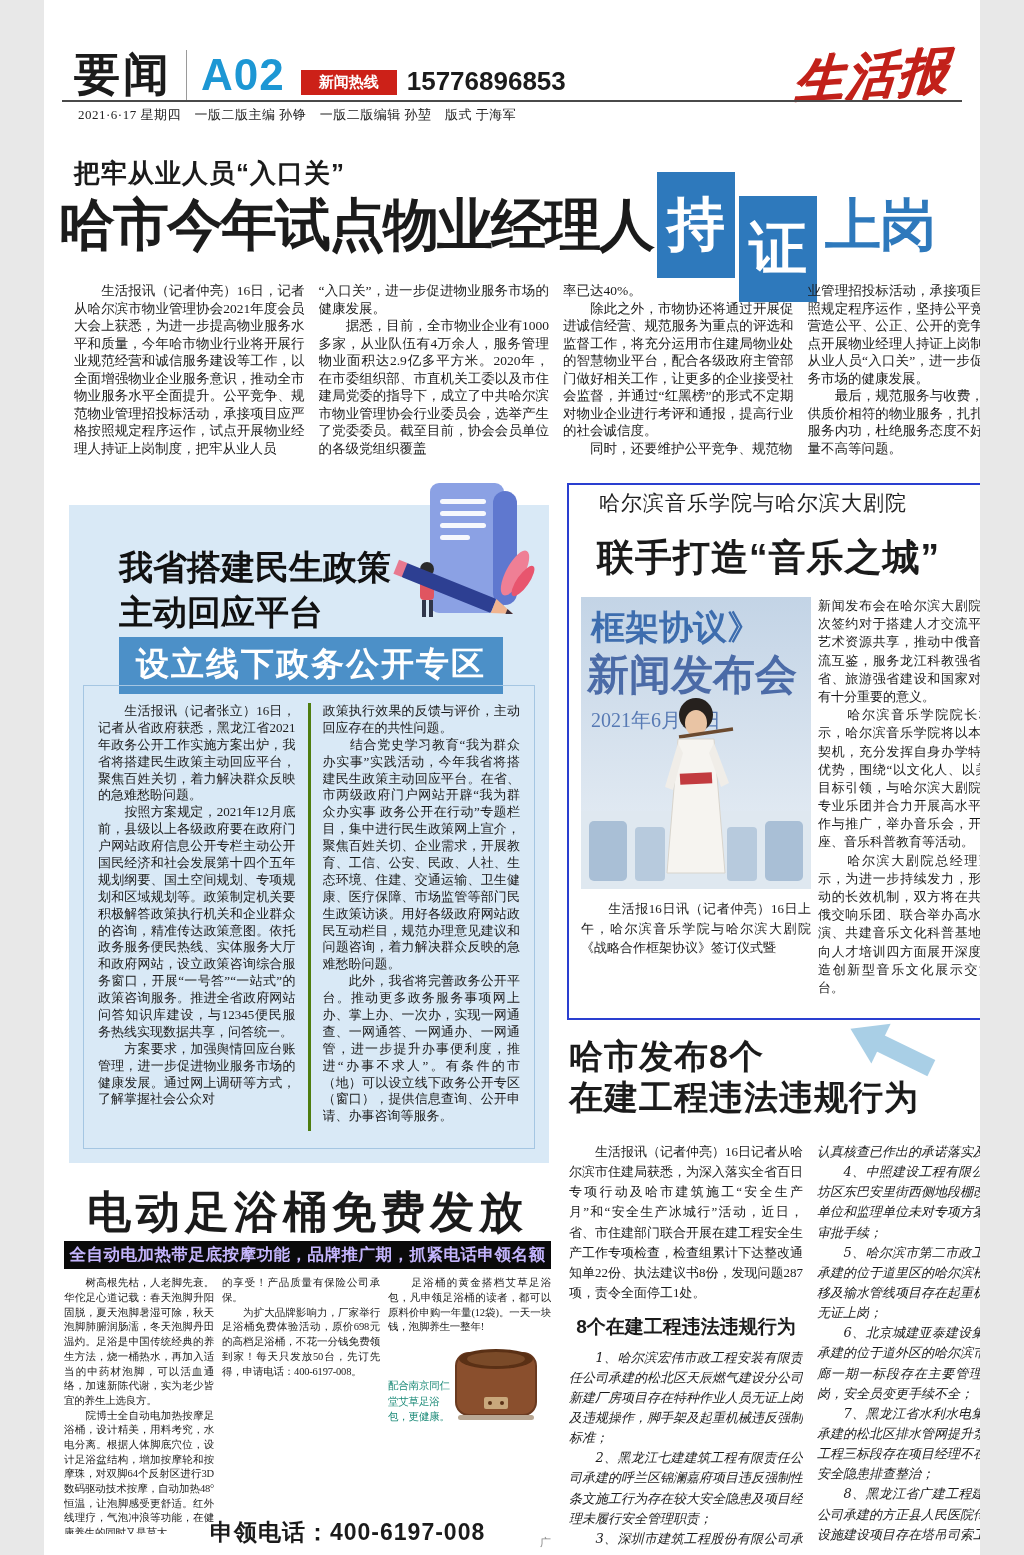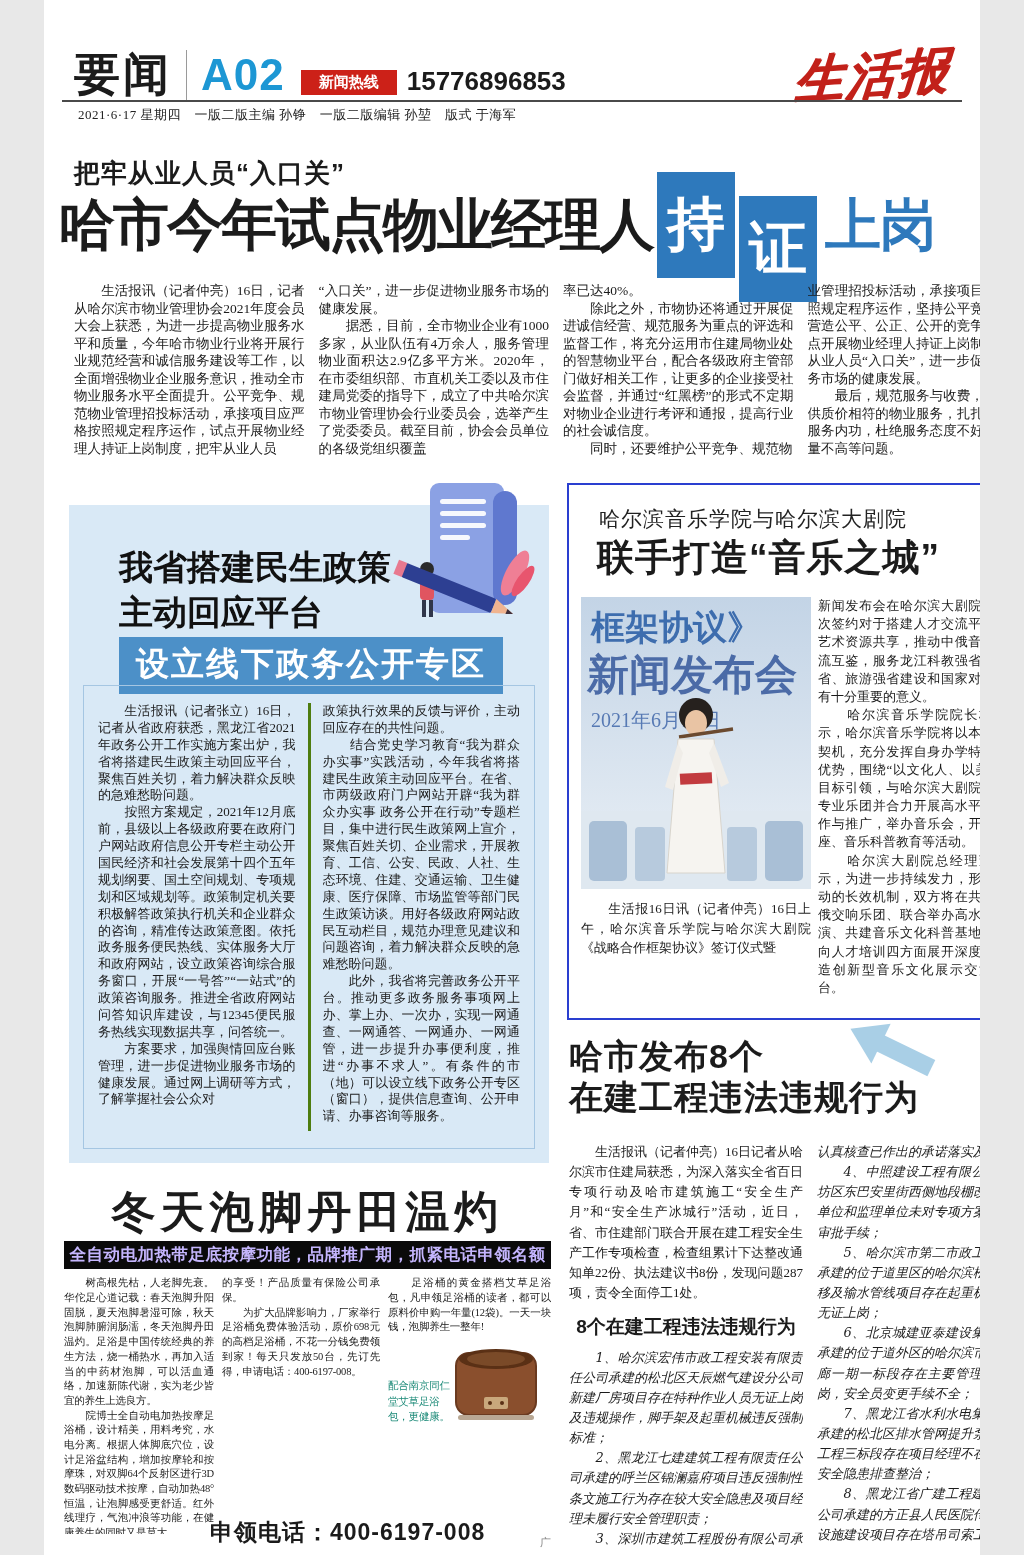--- a/index.html
+++ b/index.html
@@ -41,21 +41,21 @@
   .pb-banner{position:absolute;left:50px;top:132px;background:#4c90c8;color:#fff;
         font-family:"Liberation Sans",sans-serif;font-weight:900;font-size:33px;
         padding:5px 17px 7px;letter-spacing:2px;}
   .pb-inner{position:absolute;left:14px;right:14px;top:180px;bottom:14px;border:1px solid #a5c6e2;
         display:flex;padding:17px 14px;box-sizing:border-box;}
   .pb-col{flex:1;font-size:13px;line-height:1.3;overflow:hidden;}
   .pb-col.first{border-right:3px solid #4d7c0f;padding-right:12px;margin-right:12px;}
   
   .music-box{position:absolute;left:523px;top:483px;width:485px;height:537px;background:#fff;
         border:2px solid #2a3fd0;box-sizing:border-box;}
-  .mb-kicker{position:absolute;left:30px;top:20px;font-family:"Liberation Sans",sans-serif;
+  .mb-kicker{position:absolute;left:30px;top:4px;font-family:"Liberation Sans",sans-serif;
         font-size:21px;color:#222;letter-spacing:1px;}
   .mb-headline{position:absolute;left:28px;top:48px;font-family:"Liberation Sans",sans-serif;
         font-weight:900;font-size:37px;letter-spacing:1px;}
   .mb-photo{position:absolute;left:12px;top:112px;width:230px;height:292px;overflow:hidden;}
   .mb-caption{position:absolute;left:12px;top:414px;width:230px;font-size:13px;line-height:1.5;
         text-align:justify;overflow:hidden;height:100px;}
   .mb-body{position:absolute;right:14px;top:112px;width:218px;height:402px;font-size:13px;
         line-height:1.4;overflow:hidden;}
   
   .big-arrow{position:absolute;left:798px;top:1020px;}
@@ -228,21 +228,21 @@
           <p>　　4、中照建设工程有限公司承建的香坊区东巴安里街西侧地段棚改项目的施工单位和监理单位未对专项方案履行审核、审批手续；</p>
           <p>　　5、哈尔滨市第二市政工程有限公司承建的位于道里区的哈尔滨松花江水源上移及输水管线项目存在起重机械操作人员无证上岗；</p>
           <p>　　6、北京城建亚泰建设集团有限公司承建的位于道外区的哈尔滨市地下综合管廊一期一标段存在主要管理人员均不在岗，安全员变更手续不全；</p>
           <p>　　7、黑龙江省水利水电集团有限公司承建的松北区排水管网提升泵站建设改造工程三标段存在项目经理不在岗，未组织安全隐患排查整治；</p>
           <p>　　8、黑龙江省广建工程建设有限责任公司承建的方正县人民医院传染病及附属设施建设项目存在塔吊司索工无证上岗。</p>
         </div>
     </div>
   </div>
 
   <div class="ad">
-    <div class="ad-title">冬天泡脚丹田温灼</div>
+    <div class="ad-title">电动足浴桶免费发放</div>
     <div class="ad-bar">全自动电加热带足底按摩功能，品牌推广期，抓紧电话申领名额</div>
     <div class="ad-body">
       <div class="ad-col c1">
           <p>　　树高根先枯，人老脚先衰。华佗足心道记载：春天泡脚升阳固脱，夏天泡脚暑湿可除，秋天泡脚肺腑润肠濡，冬天泡脚丹田温灼。足浴是中国传统经典的养生方法，烧一桶热水，再加入适当的中药材泡脚，可以活血通络，加速新陈代谢，实为老少皆宜的养生上选良方。</p>
           <p>　　院博士全自动电加热按摩足浴桶，设计精美，用料考究，水电分离。根据人体脚底穴位，设计足浴盆结构，增加按摩轮和按摩珠，对双脚64个反射区进行3D数码驱动技术按摩，自动加热48°恒温，让泡脚感受更舒适。红外线理疗，气泡冲浪等功能，在健康养生的同时又是莫大</p>
         </div>
       <div class="ad-col c2">
           <p>的享受！产品质量有保险公司承保。</p>
           <p>　　为扩大品牌影响力，厂家举行足浴桶免费体验活动，原价698元的高档足浴桶，不花一分钱免费领到家！每天只发放50台，先订先得，申请电话：400-6197-008。</p>
         </div>

